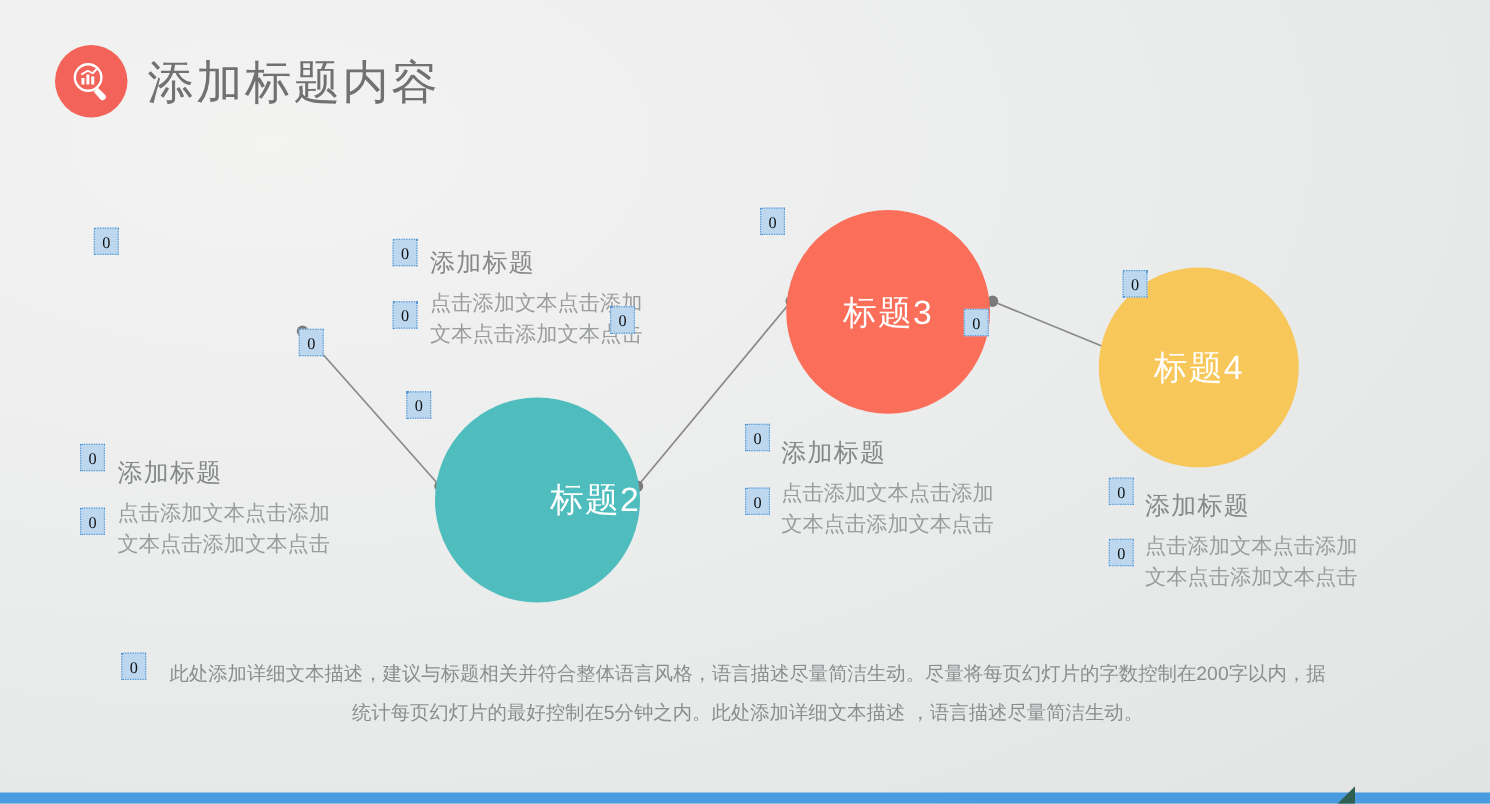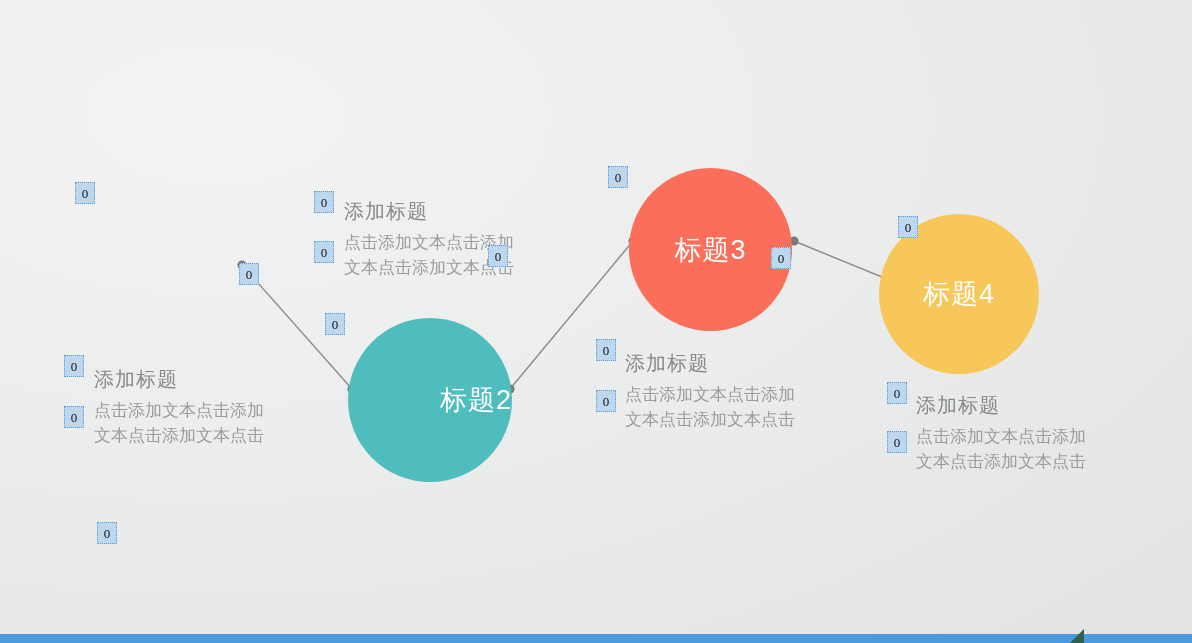--- a/index.html
+++ b/index.html
@@ -128,20 +128,33 @@
     height: 0;
     border-left: 14px solid transparent;
     border-bottom: 14px solid #2f5f50;
   }
 </style>
 </head>
 <body>
 
 <div id="slide">
 
+  <div id="header">
+    <div id="title-badge" style="background: rgb(244, 99, 90);">
+      <svg width="38" height="38" viewBox="0 0 38 38" aria-hidden="true">
+        <circle cx="16.5" cy="16" r="10.6" fill="none" stroke="#ffffff" stroke-width="1.9"></circle>
+        <rect x="11.2" y="16.4" width="2.4" height="5.2" fill="#ffffff"></rect>
+        <rect x="15.1" y="13.6" width="2.4" height="8.0" fill="#ffffff"></rect>
+        <rect x="19.0" y="15.1" width="2.4" height="6.5" fill="#ffffff"></rect>
+        <polyline points="11.6,13.3 16.2,10.6 20.2,12.6 23.0,9.6" fill="none" stroke="#ffffff" stroke-width="1.5" stroke-linejoin="round" stroke-linecap="round"></polyline>
+        <path d="M24.3 24.1 L30.2 30.0 a2.6 2.6 0 0 1 -3.8 3.5 L21.0 27.4 Z" fill="#ffffff"></path>
+      </svg>
+    </div>
+    <div id="page-title">添加标题内容</div>
+  </div>
 
   <svg id="connectors">
     <g id="connector-group" stroke="#8a8a8a" stroke-width="1.4" fill="none">
         <line x1="242" y1="265" x2="352" y2="389" stroke="#8a8a8a" stroke-width="1.4"></line>
         <line x1="510" y1="389" x2="633" y2="241" stroke="#8a8a8a" stroke-width="1.4"></line>
         <line x1="794" y1="241" x2="921" y2="293" stroke="#8a8a8a" stroke-width="1.4"></line>
       </g>
     <g id="connector-dots" fill="#7a7a7a">
         <circle cx="242" cy="265" r="4.6" fill="#7a7a7a"></circle>
         <circle cx="352" cy="389" r="4.6" fill="#7a7a7a"></circle>
@@ -175,20 +188,21 @@
   <div class="textblock" style="left:625px; top:352px;">
     <div class="tb-head">添加标题</div>
     <div class="tb-body">点击添加文本点击添加文本点击添加文本点击</div>
   </div>
 
   <div class="textblock" style="left:916px; top:394px;">
     <div class="tb-head">添加标题</div>
     <div class="tb-body">点击添加文本点击添加文本点击添加文本点击</div>
   </div>
 
+  <div id="bottom-para">此处添加详细文本描述，建议与标题相关并符合整体语言风格，语言描述尽量简洁生动。尽量将每页幻灯片的字数控制在200字以内，据统计每页幻灯片的最好控制在5分钟之内。此处添加详细文本描述 ，语言描述尽量简洁生动。</div>
 
   <div id="marker-layer">
       <div class="marker" style="left: 75px; top: 182px; background: rgb(189, 215, 238); border-color: rgb(91, 155, 213);">0</div>
       <div class="marker" style="left: 239px; top: 263px; background: rgb(189, 215, 238); border-color: rgb(91, 155, 213);">0</div>
       <div class="marker" style="left: 314px; top: 191px; background: rgb(189, 215, 238); border-color: rgb(91, 155, 213);">0</div>
       <div class="marker" style="left: 314px; top: 241px; background: rgb(189, 215, 238); border-color: rgb(91, 155, 213);">0</div>
       <div class="marker" style="left: 488px; top: 245px; background: rgb(189, 215, 238); border-color: rgb(91, 155, 213);">0</div>
       <div class="marker" style="left: 325px; top: 313px; background: rgb(189, 215, 238); border-color: rgb(91, 155, 213);">0</div>
       <div class="marker" style="left: 608px; top: 166px; background: rgb(189, 215, 238); border-color: rgb(91, 155, 213);">0</div>
       <div class="marker" style="left: 771px; top: 247px; background: rgb(189, 215, 238); border-color: rgb(91, 155, 213);">0</div>

